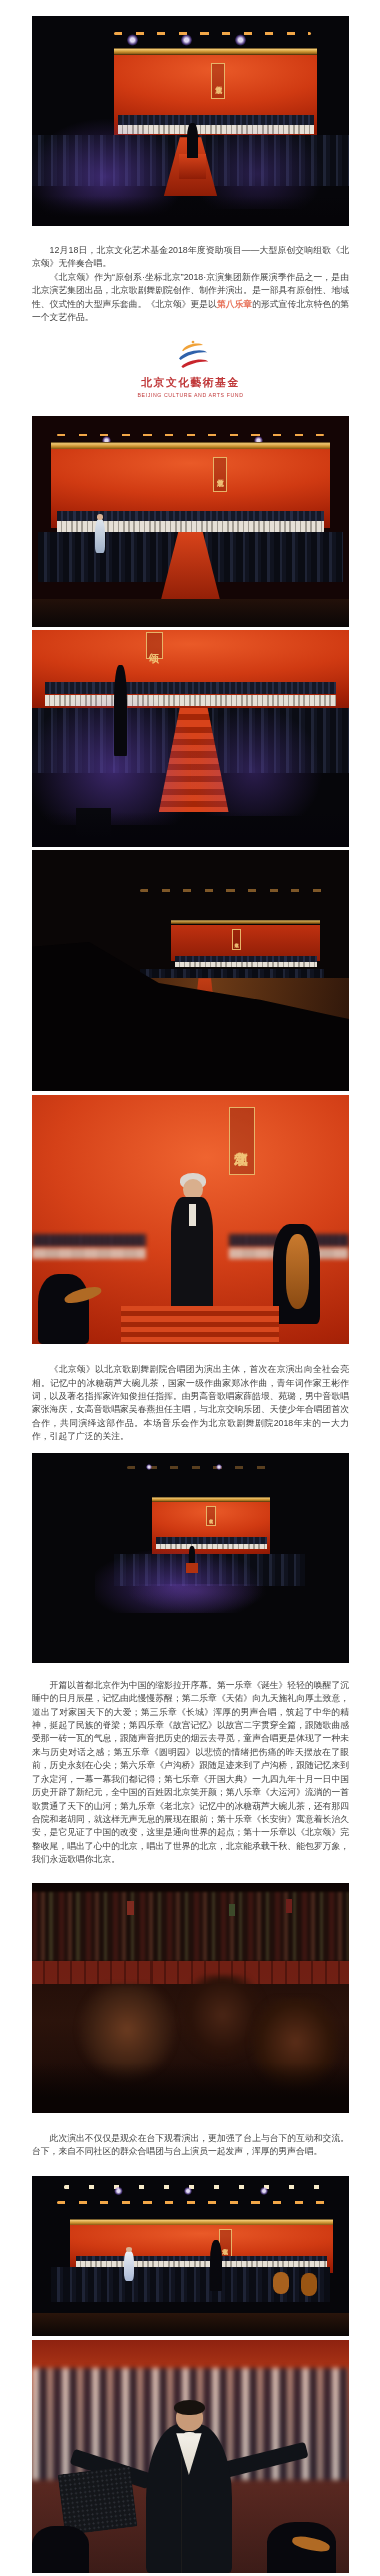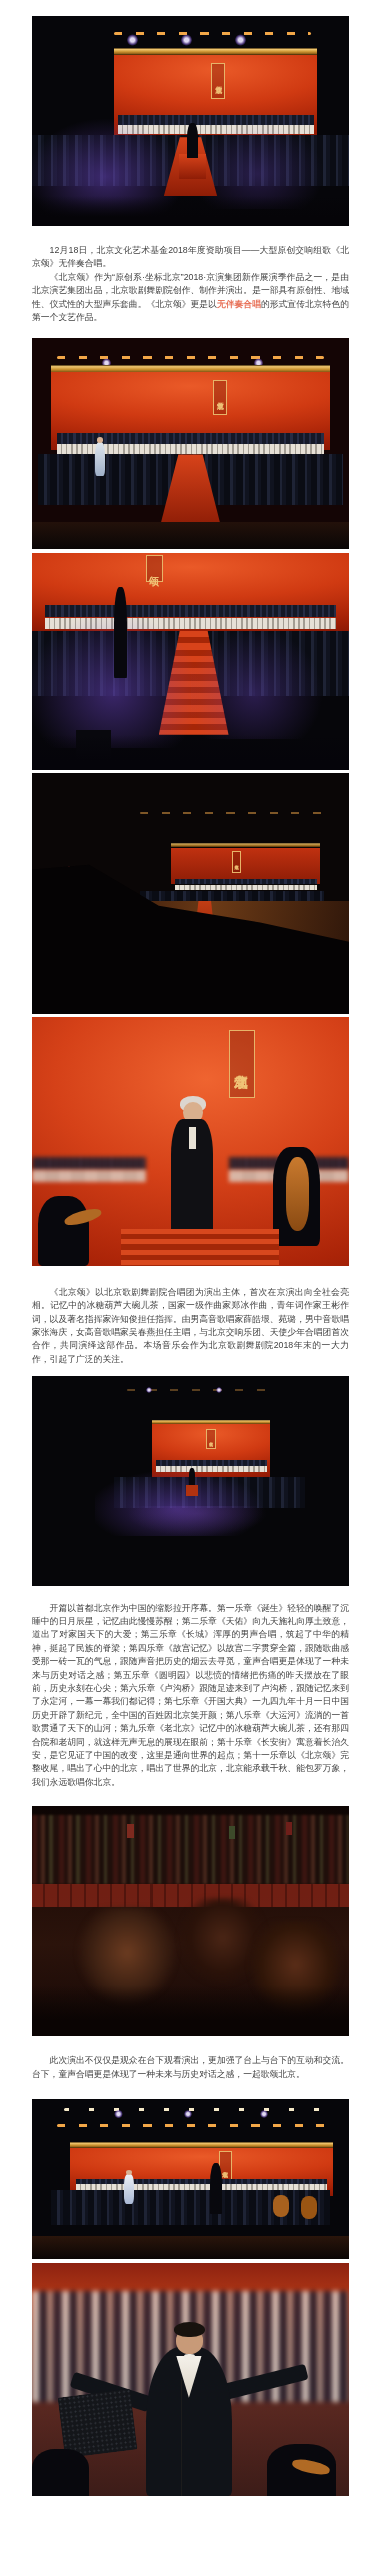--- a/index.html
+++ b/index.html
@@ -55,23 +55,33 @@
     <div class="ly violet" style="left:0;top:48%;width:58%;height:48%;"></div>
     <div class="ly violet" style="left:52%;top:50%;width:48%;height:42%;opacity:.6;"></div>
     <div class="ly carpet" style="left:36%;top:58%;width:28%;height:28%;"></div>
     <div class="ly" style="left:46.5%;top:66%;width:8.5%;height:12%;background:linear-gradient(#d8431a,#8e1d06);"></div>
     <div class="ly sil" style="left:49%;top:51%;width:3.5%;height:17%;border-radius:40% 40% 0 0;"></div>
     <div class="ly" style="left:0;bottom:0;width:100%;height:14%;background:linear-gradient(180deg,rgba(5,4,8,0),#050408 70%);"></div>
   </figure>
 
   <section class="txt" style="margin-top:18.5px;">
     <p><span>12月18日，北京文化艺术基金2018年度资助项目——大型原创交响组歌《北京颂》无伴奏合唱。</span></p>
-    <p><span>《北京颂》作为“原创系·坐标北京”2018·京演集团新作展演季作品之一，是由北京演艺集团出品，北京歌剧舞剧院创作、制作并演出。是一部具有原创性、地域性、仪式性的大型声乐套曲。《北京颂》更是以</span><span class="red">无伴奏合唱</span><span>的形式宣传北京特色的第一个文艺作品。</span></p>
-  </section>
-
+    <p><span>《北京颂》作为“原创系·坐标北京”2018·京演集团新作展演季作品之一，是由北京演艺集团出品，北京歌剧舞剧院创作、制作并演出。是一部具有原创性、地域性、仪式性的大型声乐套曲。《北京颂》更是以</span><span class="red">第八乐章</span><span>的形式宣传北京特色的第一个文艺作品。</span></p>
+  </section>
+
+  <div class="fundlogo" style="margin-top:11.3px;height:66px;">
+    <svg width="40" height="33" viewBox="0 0 100 82">
+      <circle cx="55" cy="5" r="3.4" fill="#f0a239"></circle>
+      <path d="M28,26 C36,10 68,4 80,12 C64,12 40,19 30,28 Z" fill="#f0a239"></path>
+      <path d="M20,46 C34,26 80,20 90,31 C72,28 40,37 24,50 Z" fill="#2f62ab"></path>
+      <path d="M26,66 C42,48 86,44 93,54 C74,52 46,60 30,70 Z" fill="#c8252c"></path>
+    </svg>
+    <div class="fund-zh">北京文化藝術基金</div>
+    <div class="fund-en">BEIJING CULTURE AND ARTS FUND</div>
+  </div>
 
   <figure class="ph" id="p2" style="height:211px;margin:14px auto 0;background:#140505;" aria-label="正面舞台：金色屋檐红墙背景，女歌唱家在台左演唱，合唱团与乐团整齐排列">
     <div class="ly lights" style="left:8%;top:8.5%;width:84%;"></div>
     <div class="ly spot" style="left:22%;top:9.5%;width:9.3px;height:9.3px;"></div>
     <div class="ly spot" style="left:70%;top:9.5%;width:9.3px;height:9.3px;"></div>
     <div class="ly roof" style="left:6%;top:12.5%;width:88%;height:7.7px;"></div>
     <div class="ly wall" style="left:6%;top:16%;width:88%;height:37%;"></div>
     <div class="ly seal" style="left:57%;top:19.5%;width:12.4px;height:33px;font-size:6.7px;">北京颂</div>
     <div class="ly rowD" style="left:8%;top:45%;width:84%;height:11.3px;"></div>
     <div class="ly rowW" style="left:8%;top:50%;width:84%;height:10.3px;"></div>
@@ -159,21 +169,21 @@
     <div class="ly" style="left:62%;top:9%;width:6.7px;height:12.4px;background:#3d4a2a;filter:blur(0.5px);"></div>
     <div class="ly" style="left:80%;top:7%;width:6.7px;height:13.4px;background:#6e1f1a;filter:blur(0.5px);"></div>
     <div class="ly" style="left:0;top:34%;width:100%;height:10%;background:repeating-linear-gradient(90deg,#7e2316 0 11.3px,#5a170e 11.3px 13.4px);filter:blur(0.5px);opacity:.85;"></div>
     <div class="ly" style="left:14%;top:44%;width:32%;height:52%;background:radial-gradient(50% 45% at 50% 38%,#6b3b20,#3c2012 70%,rgba(0,0,0,0));filter:blur(2.1px);"></div>
     <div class="ly" style="left:46%;top:40%;width:28%;height:46%;background:radial-gradient(50% 45% at 50% 38%,#4a2515,#2a1209 72%,rgba(0,0,0,0));filter:blur(2.1px);"></div>
     <div class="ly" style="left:68%;top:50%;width:30%;height:50%;background:radial-gradient(50% 45% at 50% 38%,#5a2d18,#301608 72%,rgba(0,0,0,0));filter:blur(2.1px);"></div>
     <div class="ly" style="left:0;bottom:0;width:100%;height:22%;background:linear-gradient(180deg,rgba(10,4,3,0),#0a0403 70%);"></div>
   </figure>
 
   <section class="txt" style="margin-top:18.5px;">
-    <p><span>此次演出不仅仅是观众在台下观看演出，更加强了台上与台下的互动和交流。台下，童声合唱更是体现了一种未来与历史对话之感，一起歌颂北京。</span></p>
+    <p><span>此次演出不仅仅是观众在台下观看演出，更加强了台上与台下的互动和交流。台下，来自不同社区的群众合唱团与台上演员一起发声，浑厚的男声合唱。</span></p>
   </section>
 
   <figure class="ph" id="p8" style="height:160px;margin:17.5px auto 0;" aria-label="舞台灯架与金色屋檐下，身穿青花长裙的女歌唱家与指挥、乐团同台">
     <div class="ly" style="left:10%;top:6%;width:84%;height:3.1px;background:repeating-linear-gradient(90deg,#f5e9c8 0 5.2px,rgba(0,0,0,0) 5.2px 25px);border-radius:1.5px;"></div>
     <div class="ly lights" style="left:8%;top:16%;width:86%;"></div>
     <div class="ly spot" style="left:26%;top:7%;width:8.2px;height:8.2px;"></div>
     <div class="ly spot" style="left:48%;top:7%;width:8.2px;height:8.2px;"></div>
     <div class="ly spot" style="left:72%;top:7%;width:8.2px;height:8.2px;"></div>
     <div class="ly roof" style="left:12%;top:27%;width:83%;height:6.7px;"></div>
     <div class="ly wall" style="left:12%;top:31%;width:83%;height:30%;"></div>

